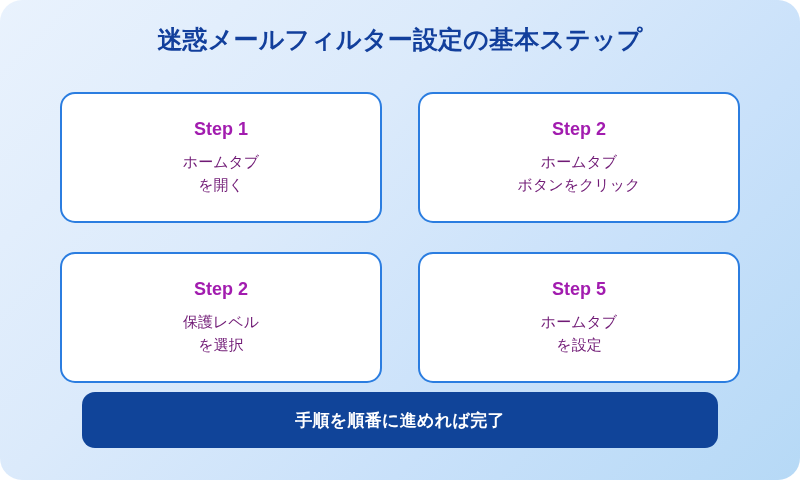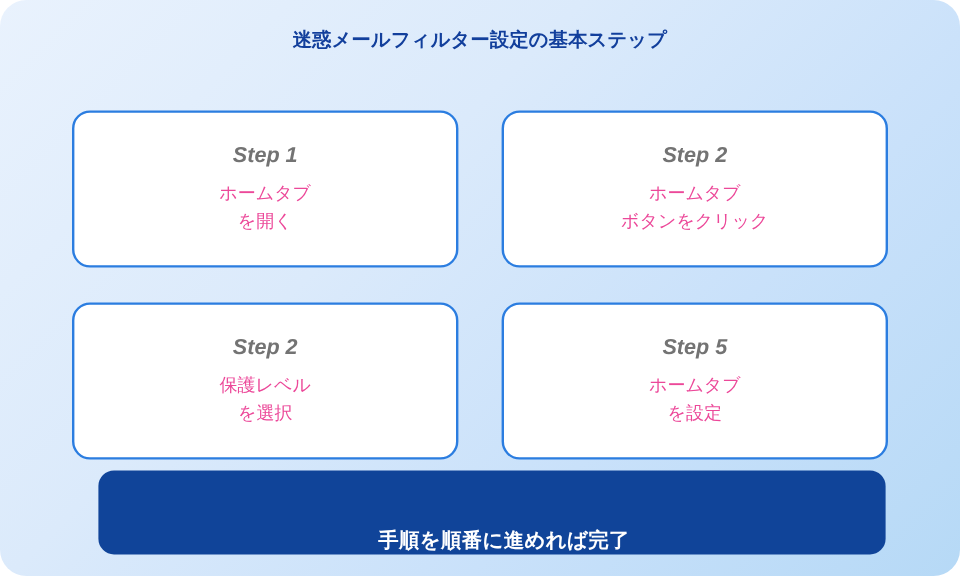--- a/index.html
+++ b/index.html
@@ -23,21 +23,21 @@
     background: linear-gradient(135deg, #e9f2fd 0%, #dbeafb 38%, #c9e1fa 68%, #b6d9f6 100%);
     overflow: hidden;
   }
 
   .title {
     position: absolute;
     top: 24px;
     left: 0;
     width: 800px;
     text-align: center;
-    font-size: 16px;
+    font-size: 25px;
     font-weight: bold;
     color: #123f9c;
     letter-spacing: 0.2px;
     line-height: 1.2;
   }
 
   .cards {
     position: absolute;
     top: 92px;
     left: 60px;
@@ -57,46 +57,44 @@
     display: flex;
     flex-direction: column;
     align-items: center;
     justify-content: center;
     padding: 6px 10px;
   }
 
   .card-step {
     font-size: 18px;
     font-weight: bold;
-    color: #737373;
+    color: #a21caf;
     line-height: 1.2;
     margin-bottom: 9px;
-    font-style: italic;
   }
 
   .card-desc {
     font-size: 15px;
-    color: #ec4899;
+    color: #701a75;
     line-height: 23px;
     text-align: center;
     white-space: pre-line;
   }
 
   .footer-banner {
     position: absolute;
     left: 82px;
     top: 392px;
     width: 636px;
-    height: 70px;
+    height: 56px;
     background: #104499;
     border-radius: 13px;
     display: flex;
-    align-items: flex-end;
+    align-items: center;
     justify-content: center;
-    padding-left: 20px;
   }
 
   .footer-text {
     font-size: 17px;
     font-weight: bold;
     color: #ffffff;
     letter-spacing: 0.3px;
   }
 </style>
 </head>

